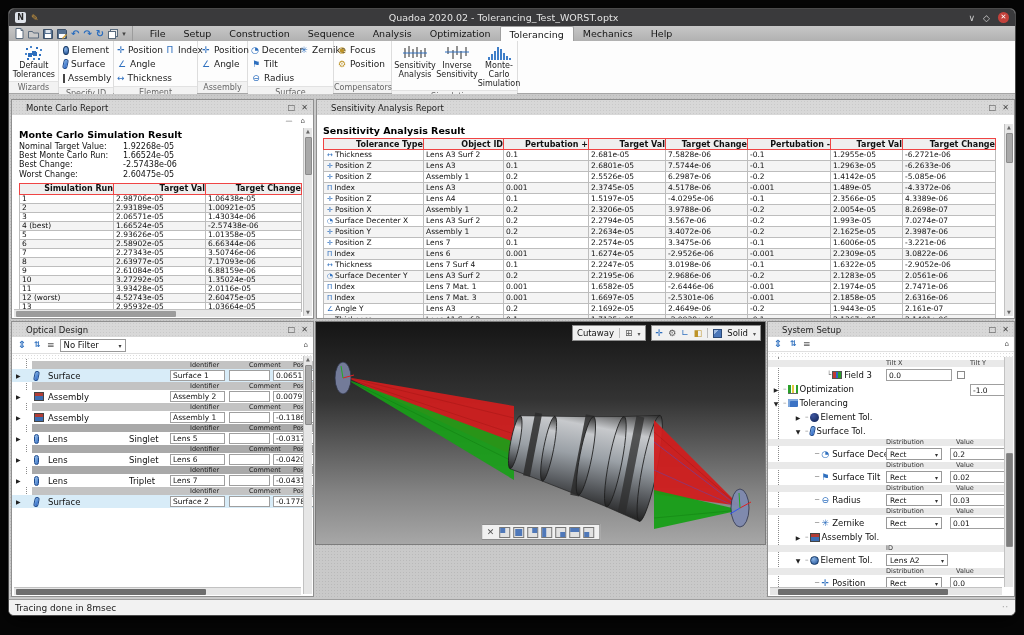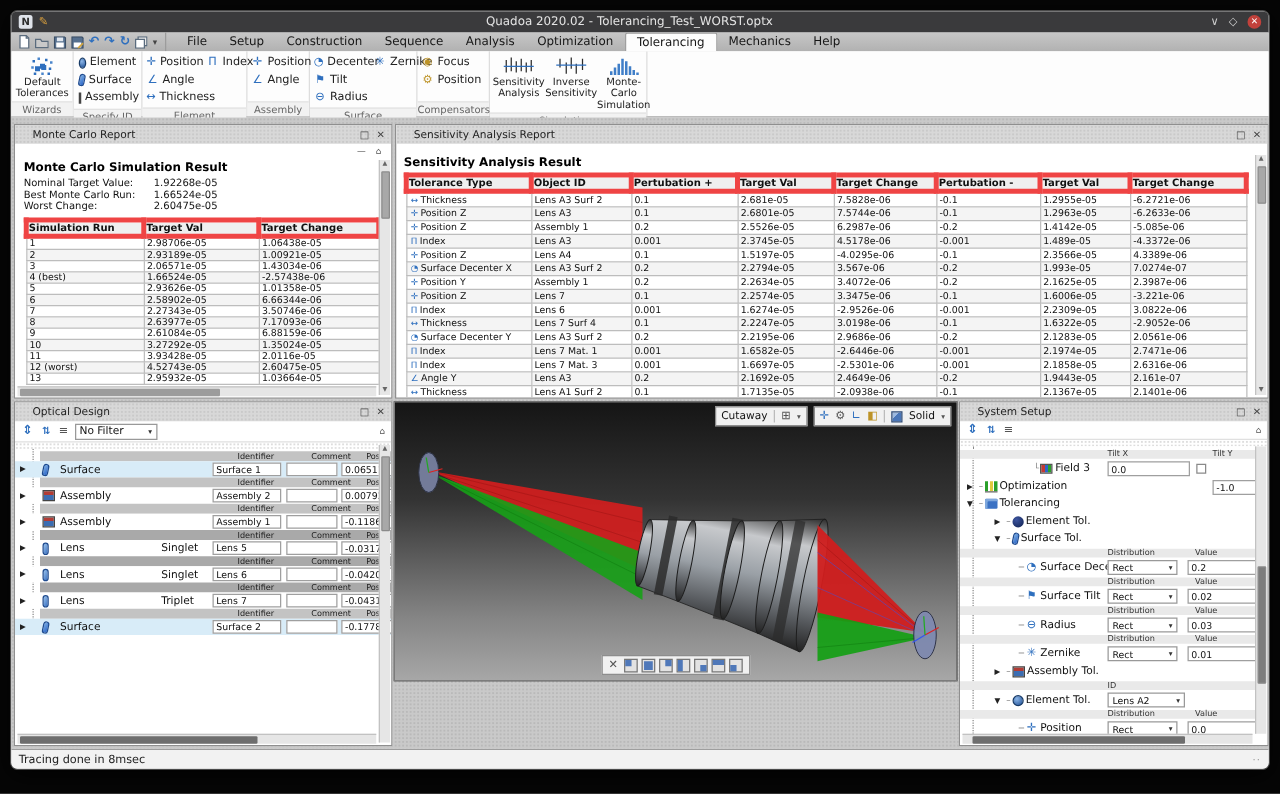--- a/index.html
+++ b/index.html
@@ -50,21 +50,21 @@
 .dock{position:absolute;left:0;top:85px;width:100%;height:505px;background:#c9c9c9;background-image:radial-gradient(#00000014 .7px,transparent .7px);background-size:3px 3px}
 .panel{position:absolute;background:#fff;border:1px solid #8f8f8f;display:flex;flex-direction:column;overflow:hidden}
 .phead{height:15px;background:#d8d8d8;background-image:radial-gradient(#00000012 .7px,transparent .7px);background-size:3px 3px;display:flex;align-items:center;padding:0 5px;flex:none}
 .ptitle{font-size:8.5px;color:#222;margin-left:9px}
 .psp{flex:1}
 .pbtn{font-size:8px;color:#444;margin-left:6px;line-height:10px}
 .ptools{height:11px;display:flex;justify-content:flex-end;align-items:center;gap:8px;padding:0 8px;flex:none}
 .tbtn{font-size:7px;color:#555;line-height:8px}
 
 table.grid{border-collapse:collapse;table-layout:fixed}
-table.grid th{background:#efefef;border:4px solid #ef4444;font-size:8px;font-weight:bold;color:#111;height:11px;text-align:left;overflow:hidden;white-space:nowrap}
+table.grid th{background:#efefef;border:1px solid #ef4444;font-size:8px;font-weight:bold;color:#111;height:11px;text-align:right;overflow:hidden;white-space:nowrap}
 table.grid td{border:1px solid #bdbdbd;font-size:7.5px;color:#111;padding:0 2px;height:8px;line-height:8px;overflow:hidden;white-space:nowrap}
 tbody tr:nth-child(even) td{background:#f4f4f4}
 .rowico{font-style:normal;color:#2e6fbe;font-size:7px;margin-right:2px}
 
 .mc-content{padding:3px 7px 0 7px;overflow:hidden}
 .mc-heading{font-size:9.5px;font-weight:bold;color:#000;margin-bottom:2px}
 .mc-line{font-size:8px;line-height:9.2px;color:#111;display:flex}
 .mc-lab{width:104px;flex:none}
 .mc-table{margin-top:4px;width:282px}
 .sa-content{padding:2px 6px 0 6px;overflow:hidden}
@@ -385,20 +385,24 @@
             <div class="mc-line">
               <span class="mc-lab">Nominal Target Value:</span>
               <span class="mc-val">1.92268e-05</span>
             </div>
 
             <div class="mc-line">
               <span class="mc-lab">Best Monte Carlo Run:</span>
               <span class="mc-val">1.66524e-05</span>
             </div>
 
+            <div class="mc-line">
+              <span class="mc-lab">Best Change:</span>
+              <span class="mc-val">-2.57438e-06</span>
+            </div>
 
 
             <div class="mc-line">
               <span class="mc-lab">Worst Change:</span>
               <span class="mc-val">2.60475e-05</span>
             </div>
           </div>
         <table class="grid mc-table">
           <colgroup>
               <col style="width:94px">
@@ -587,20 +591,30 @@
                 <td style="height:10px;line-height:10px"><i class="rowico">✛</i><span>Position Z</span></td>
                 <td style="height:10px;line-height:10px">Lens A4</td>
                 <td style="height:10px;line-height:10px">0.1</td>
                 <td style="height:10px;line-height:10px">1.5197e-05</td>
                 <td style="height:10px;line-height:10px">-4.0295e-06</td>
                 <td style="height:10px;line-height:10px">-0.1</td>
                 <td style="height:10px;line-height:10px">2.3566e-05</td>
                 <td style="height:10px;line-height:10px">4.3389e-06</td>
               </tr>
 
+              <tr style="height:10px">
+                <td style="height:10px;line-height:10px"><i class="rowico">✛</i><span>Position X</span></td>
+                <td style="height:10px;line-height:10px">Assembly 1</td>
+                <td style="height:10px;line-height:10px">0.2</td>
+                <td style="height:10px;line-height:10px">2.3206e-05</td>
+                <td style="height:10px;line-height:10px">3.9788e-06</td>
+                <td style="height:10px;line-height:10px">-0.2</td>
+                <td style="height:10px;line-height:10px">2.0054e-05</td>
+                <td style="height:10px;line-height:10px">8.2698e-07</td>
+              </tr>
 
               <tr style="height:10px">
                 <td style="height:10px;line-height:10px"><i class="rowico">◔</i><span>Surface Decenter X</span></td>
                 <td style="height:10px;line-height:10px">Lens A3 Surf 2</td>
                 <td style="height:10px;line-height:10px">0.2</td>
                 <td style="height:10px;line-height:10px">2.2794e-05</td>
                 <td style="height:10px;line-height:10px">3.567e-06</td>
                 <td style="height:10px;line-height:10px">-0.2</td>
                 <td style="height:10px;line-height:10px">1.993e-05</td>
                 <td style="height:10px;line-height:10px">7.0274e-07</td>

